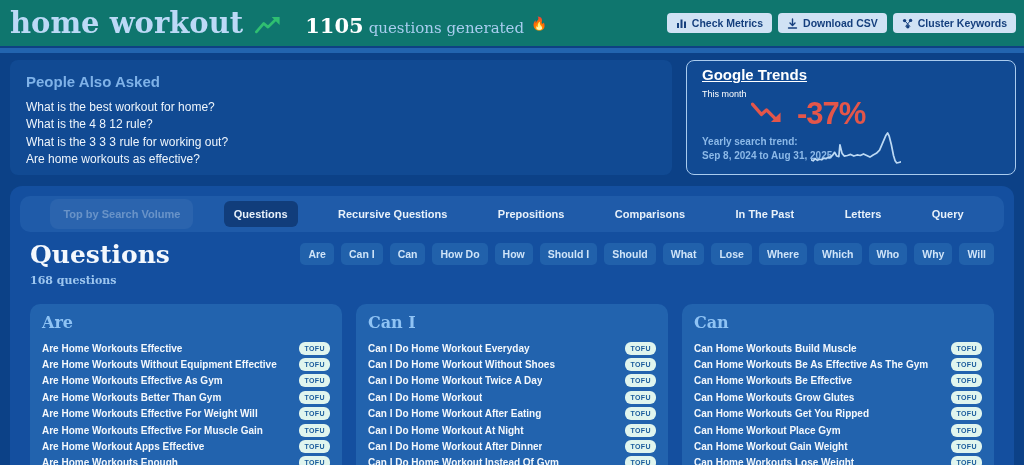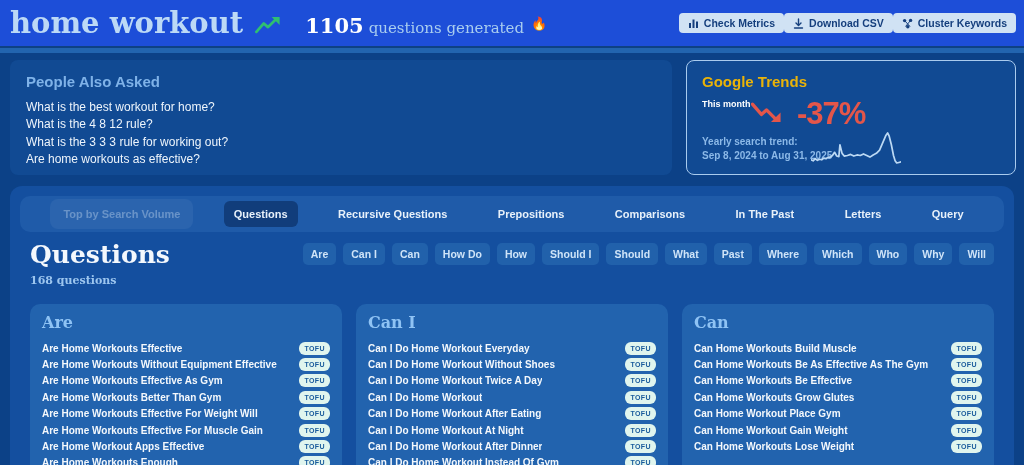--- a/index.html
+++ b/index.html
@@ -1,44 +1,44 @@
 <!DOCTYPE html>
 <html><head>
 <meta charset="utf-8">
 <style>
   * { margin:0; padding:0; box-sizing:border-box; }
   html,body { width:1024px; height:465px; overflow:hidden; }
   body { background:#0c4187; font-family:"Liberation Sans",sans-serif; position:relative; }
 
   
-  .header { height:48px; background:#1d4ed8; display:flex; align-items:center;
+  .header { height:48px; background:#0f766e; display:flex; align-items:center;
             padding:0 8px 0 10px; border-bottom:2px solid #0e4183; }
   .header-strip { height:5px; background:#2264af; }
   .brand { display:flex; align-items:baseline; }
   .keyword { font-family:"DejaVu Serif",serif; font-weight:700; font-size:29px; color:#bcd9f6; }
   .trend-up-icon { align-self:center; margin:6px 4px 0 12px; }
   .gen-count { font-family:"DejaVu Serif",serif; font-weight:700; font-size:21px; color:#ffffff; margin-left:20px; }
   .gen-suffix { font-family:"DejaVu Serif",serif; font-size:15px; color:#a9cdef; margin-left:5px; }
   .fire { font-size:13px; margin-left:7px; align-self:center; }
-  .header-buttons { margin-left:auto; display:flex; }
+  .header-buttons { margin-left:auto; display:flex; gap:6px; }
   .hbtn { display:flex; align-items:center; gap:5px; background:#d0e2f4; color:#153f7d;
           border:none; border-radius:4px; font:700 10.5px "Liberation Sans",sans-serif;
           padding:4px 9px; cursor:pointer; }
   .hbtn svg { display:block; }
 
   
   .top-row { display:flex; gap:14px; margin:7px 8px 0 10px; height:115px; }
   .panel { background:#114a93; border-radius:8px; }
   .paa { flex:1; padding:13px 16px; }
   .paa-title { font-size:15px; font-weight:700; color:#7fb2e8; margin-bottom:9px; }
   .paa-item { font-size:12px; color:#eef5fc; line-height:17.3px; }
 
   .gt { width:330px; position:relative; border:1.5px solid #a9cbee; }
-  .gt-title { position:absolute; top:12px; left:15px; font-size:15px; font-weight:700; color:#eab308; }
-  .gt-sub { position:absolute; top:38px; left:15px; font-size:9px; font-weight:700; color:#ffffff; }
+  .gt-title { position:absolute; top:5px; left:15px; font-size:15px; font-weight:700; color:#ffffff;text-decoration:underline; }
+  .gt-sub { position:absolute; top:28px; left:15px; font-size:9px; font-weight:400; color:#ffffff; }
   .gt-change { position:absolute; top:35px; left:64px; display:flex; align-items:center; gap:15px; color:#e4564a; }
   .gt-change-val { font-size:31px; font-weight:800; letter-spacing:-1px; }
   .gt-text { position:absolute; left:15px; bottom:12px; font-size:10px; font-weight:700; color:#8cb9e8; line-height:13.5px; }
   .gt-spark { position:absolute; left:124px; bottom:7px; }
 
   
   .bottom { margin:11px 10px 0; background:#144f9f; border-radius:12px 12px 0 0;
             padding:10px 10px 0; height:284px; overflow:hidden; }
   .tabs { height:36px; background:#1f5ba9; border-radius:10px; display:flex;
           align-items:center; justify-content:space-evenly; }
@@ -166,21 +166,21 @@
     </div>
     <div class="chips" id="chips">
         <span class="chip">Are</span>
         <span class="chip">Can I</span>
         <span class="chip">Can</span>
         <span class="chip">How Do</span>
         <span class="chip">How</span>
         <span class="chip">Should I</span>
         <span class="chip">Should</span>
         <span class="chip">What</span>
-        <span class="chip">Past</span>
+        <span class="chip">Lose</span>
         <span class="chip">Where</span>
         <span class="chip">Which</span>
         <span class="chip">Who</span>
         <span class="chip">Why</span>
         <span class="chip">Will</span>
       </div>
   </div>
 
   <div class="columns" id="columns">
       <section class="col">
@@ -265,20 +265,24 @@
         </div>
         <div class="row">
           <span class="row-text">Can Home Workouts Be Effective</span>
           <span class="badge">TOFU</span>
         </div>
         <div class="row">
           <span class="row-text">Can Home Workouts Grow Glutes</span>
           <span class="badge">TOFU</span>
         </div>
         <div class="row">
+          <span class="row-text">Can Home Workouts Get You Ripped</span>
+          <span class="badge">TOFU</span>
+        </div>
+        <div class="row">
           <span class="row-text">Can Home Workout Place Gym</span>
           <span class="badge">TOFU</span>
         </div>
         <div class="row">
           <span class="row-text">Can Home Workout Gain Weight</span>
           <span class="badge">TOFU</span>
         </div>
         <div class="row">
           <span class="row-text">Can Home Workouts Lose Weight</span>
           <span class="badge">TOFU</span>

